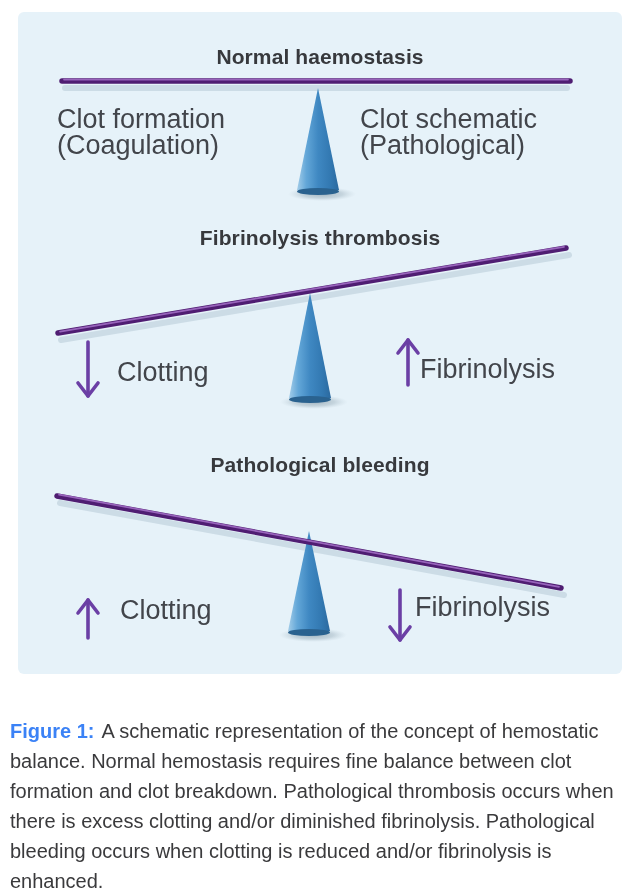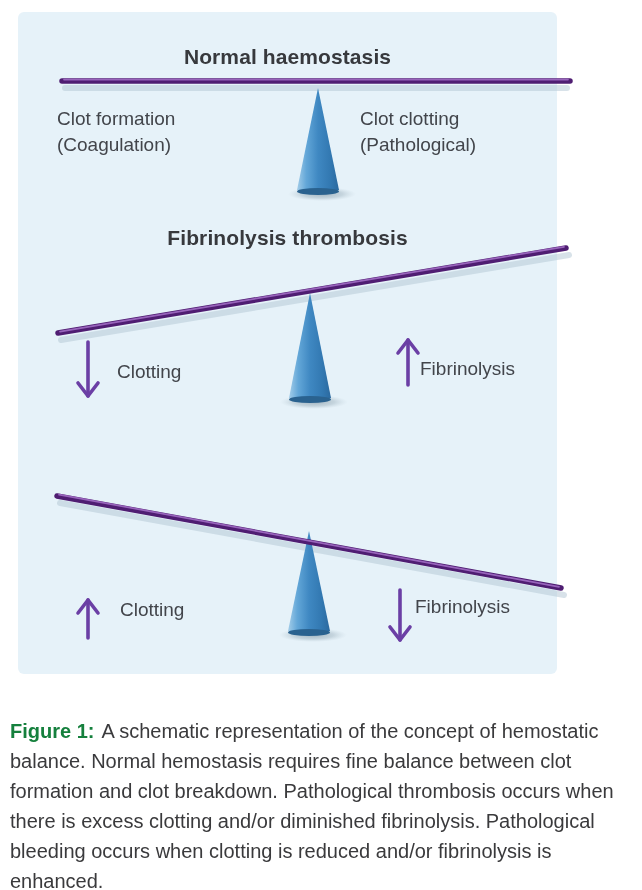--- a/index.html
+++ b/index.html
@@ -5,43 +5,43 @@
   html,body{margin:0;padding:0;background:#ffffff;}
   .page{
     position:relative;
     width:642px;height:890px;
     background:#ffffff;
     font-family:"Liberation Sans", sans-serif;
     overflow:hidden;
   }
   .panel{
     position:absolute;left:18px;top:12px;
-    width:539px;height:662px;
+    width:604px;height:662px;
     background:#e6f2f9;
     border-radius:6px;
   }
   .panel svg{position:absolute;left:0;top:0;}
   .sec-title{
     position:absolute;left:0;width:100%;
     text-align:center;
     font-size:21px;font-weight:bold;
     color:#37393d;letter-spacing:0.1px;
   }
   .side-label{
     position:absolute;
-    font-size:19px;color:#42454b;
+    font-size:27px;color:#42454b;
     line-height:26px;white-space:nowrap;
   }
   .caption{
     position:absolute;left:10px;top:696px;
     width:614px;
     font-size:20px;line-height:30px;
     color:#3a3a3c;
   }
-  .cap-label{color:#15803d;font-weight:bold;margin-right:7px;}
+  .cap-label{color:#3b82f6;font-weight:bold;margin-right:7px;}
 </style>
 </head>
 <body>
 
 <div class="page">
 
   <div class="panel">
 
     <svg width="604" height="662" viewBox="0 0 604 662">
       <defs>
@@ -106,27 +106,28 @@
         </g>
       </g>
     </svg>
 
     <div class="sec-title" style="top:33px">Normal haemostasis</div>
     <div class="side-label" style="left:39px;top:94px">
       <div>Clot formation</div>
       <div>(Coagulation)</div>
     </div>
     <div class="side-label" style="left:342px;top:94px">
-      <div>Clot clotting</div>
+      <div>Clot schematic</div>
       <div>(Pathological)</div>
     </div>
 
     <div class="sec-title" style="top:214px">Fibrinolysis thrombosis</div>
     <div class="side-label" style="left:99px;top:347px">Clotting</div>
     <div class="side-label" style="left:402px;top:344px">Fibrinolysis</div>
 
+    <div class="sec-title" style="top:441px">Pathological bleeding</div>
     <div class="side-label" style="left:102px;top:585px">Clotting</div>
     <div class="side-label" style="left:397px;top:582px">Fibrinolysis</div>
   </div>
 
   <p class="caption"><span class="cap-label">Figure 1:</span><span>A schematic representation of the concept of hemostatic balance. Normal hemostasis requires fine balance between clot formation and clot breakdown. Pathological thrombosis occurs when there is excess clotting and/or diminished fibrinolysis. Pathological bleeding occurs when clotting is reduced and/or fibrinolysis is enhanced.</span></p>
 
 </div>
 
 </body></html>

